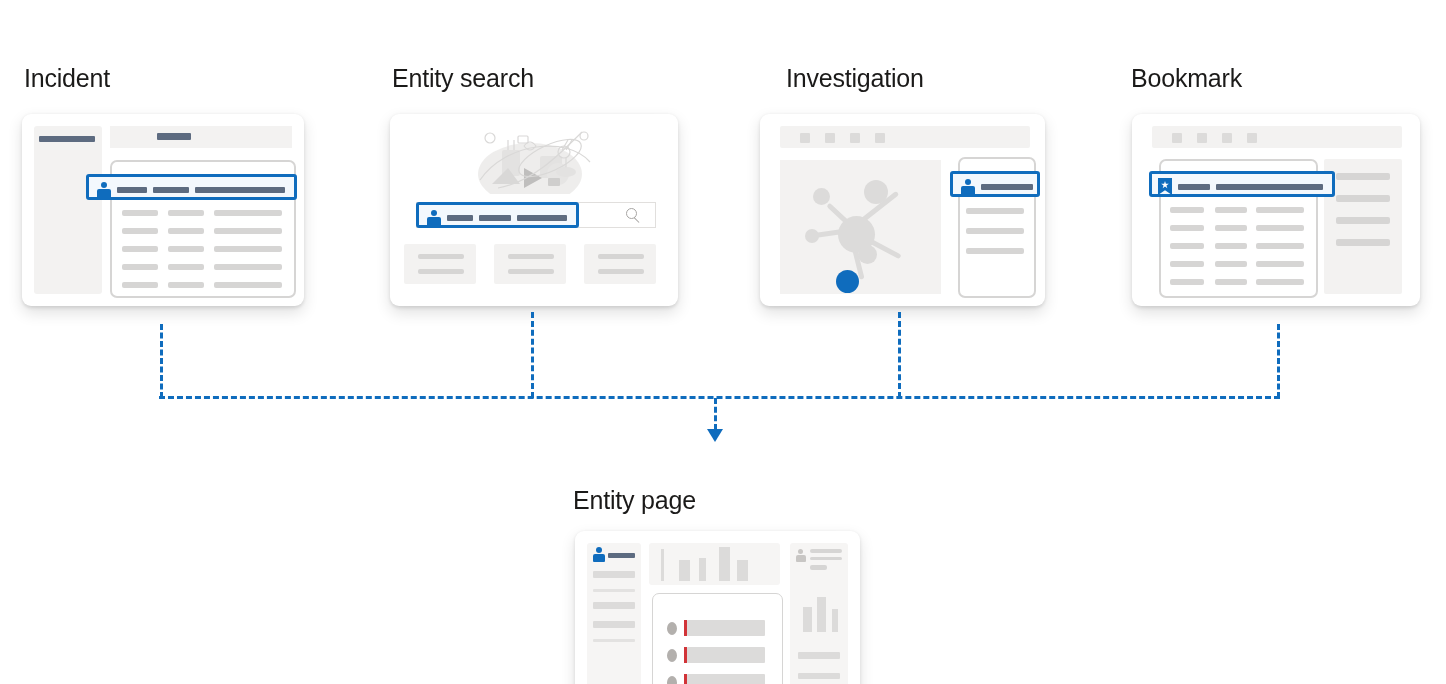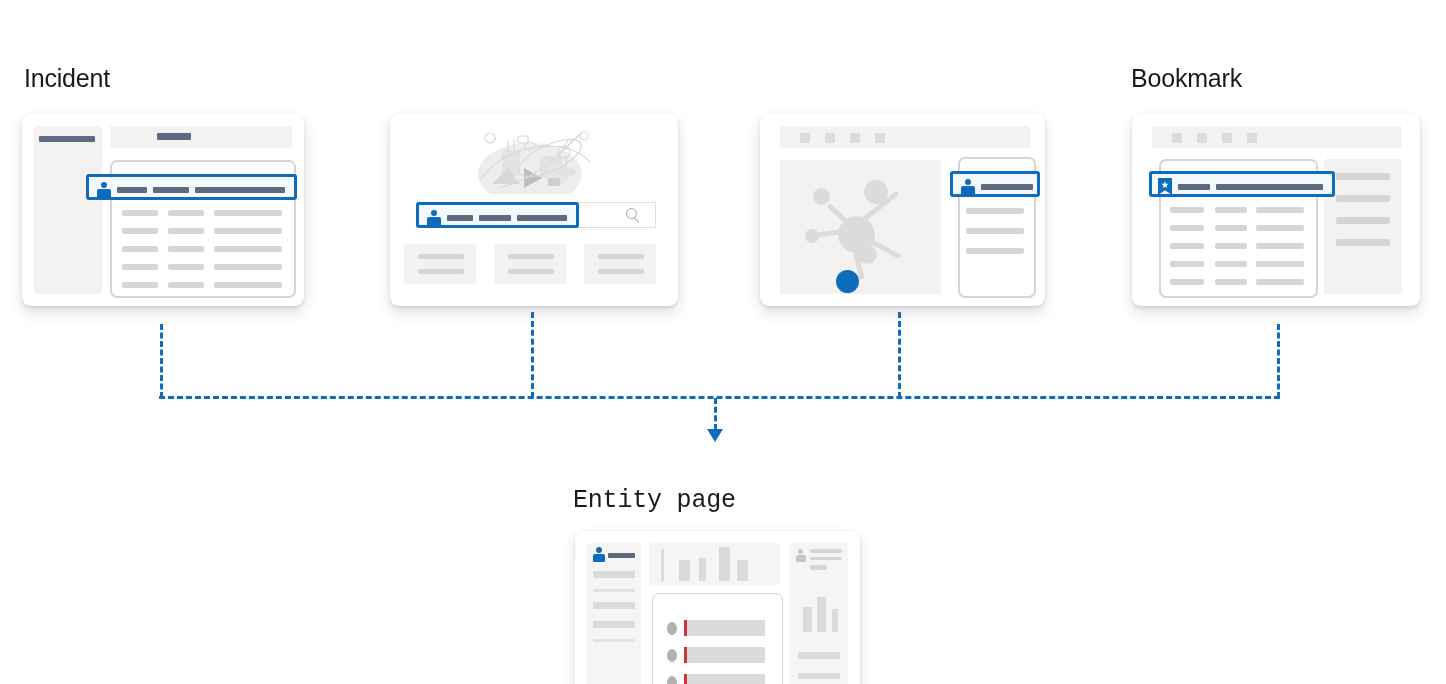--- a/index.html
+++ b/index.html
@@ -142,20 +142,22 @@
     border-right: 8px solid transparent;
     border-top: 13px solid #0f6cbd;
   }
 </style>
 </head>
 <body>
 
 <div class="stage">
 
   <div class="col-title" style="left:24px; top:8px;">Incident</div>
+  <div class="col-title" style="left:392px; top:8px;">Entity search</div>
+  <div class="col-title" style="left:786px; top:8px;">Investigation</div>
   <div class="col-title" style="left:1131px; top:8px;text-align:right;">Bookmark</div>
 
   <div class="card" style="left:22px; top:58px; width:282px; height:192px;">
 
     <div class="g-block" style="left:12px; top:12px; width:68px; height:168px; border-radius:3px;"></div>
     <div class="g-bar-dk" style="left:17px; top:22px; width:56px; height:6px;"></div>
 
     <div class="g-block" style="left:88px; top:12px; width:182px; height:22px;"></div>
     <div class="g-bar-dk" style="left:135px; top:19px; width:34px; height:7px;"></div>
 
@@ -341,21 +343,21 @@
   <div class="dash-v" style="left:160px;  top:268px; height:74px;"></div>
   <div class="dash-v" style="left:531px;  top:256px; height:86px;"></div>
   <div class="dash-v" style="left:898px;  top:256px; height:86px;"></div>
   <div class="dash-v" style="left:1277px; top:268px; height:74px;"></div>
 
   <div class="dash-h" style="left:159px; top:340px; width:1121px;"></div>
 
   <div class="dash-v" style="left:714px; top:342px; height:32px;"></div>
   <div class="arrow-head" style="left:707px; top:373px;"></div>
 
-  <div class="col-title" style="left:573px; top:430px;font-family:Liberation Mono, monospace;">Entity page</div>
+  <div class="col-title" style="left:573px; top:430px;">Entity page</div>
 
   <div class="card" style="left:575px; top:475px; width:285px; height:192px;">
 
     <div class="ep-panel" style="left:12px; top:12px; width:54px; height:168px;"></div>
     <div class="ic-person" style="left:18px; top:16px; width:12px; height:15px;">
       <div class="head" style="left:3px; width:6px; height:6px;"></div>
       <div class="notch" style="left:3px; width:6px; height:4px;"></div>
       <div class="body" style="width:12px; height:8px;"></div>
     </div>
     <div class="g-bar-dk" style="left:33px; top:22px; width:27px; height:5px;"></div>

